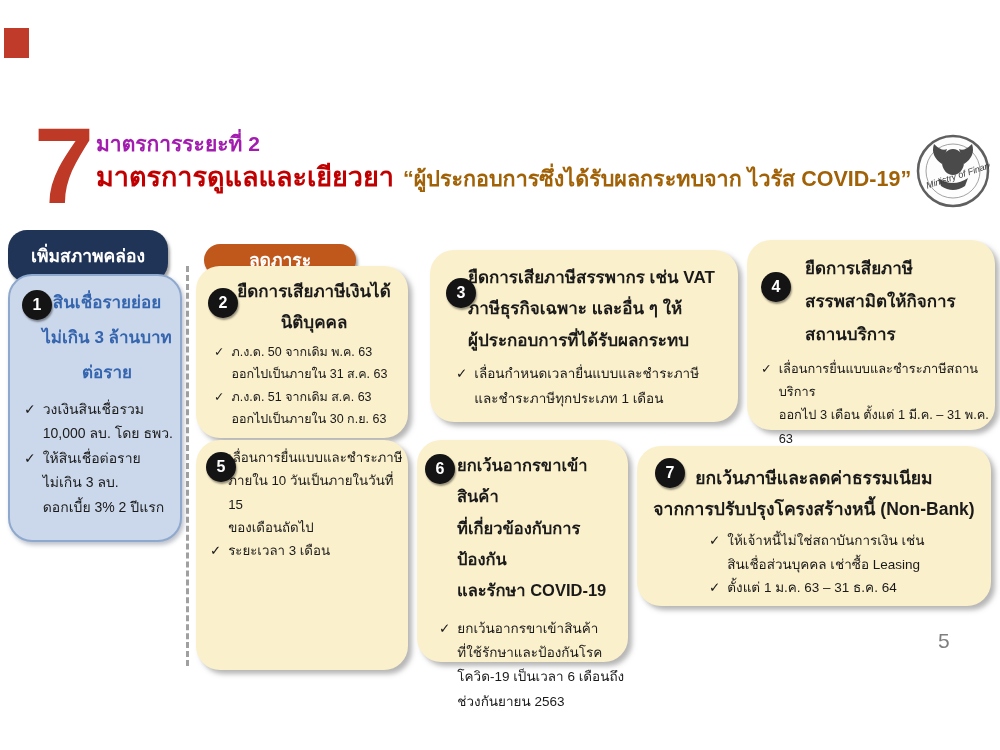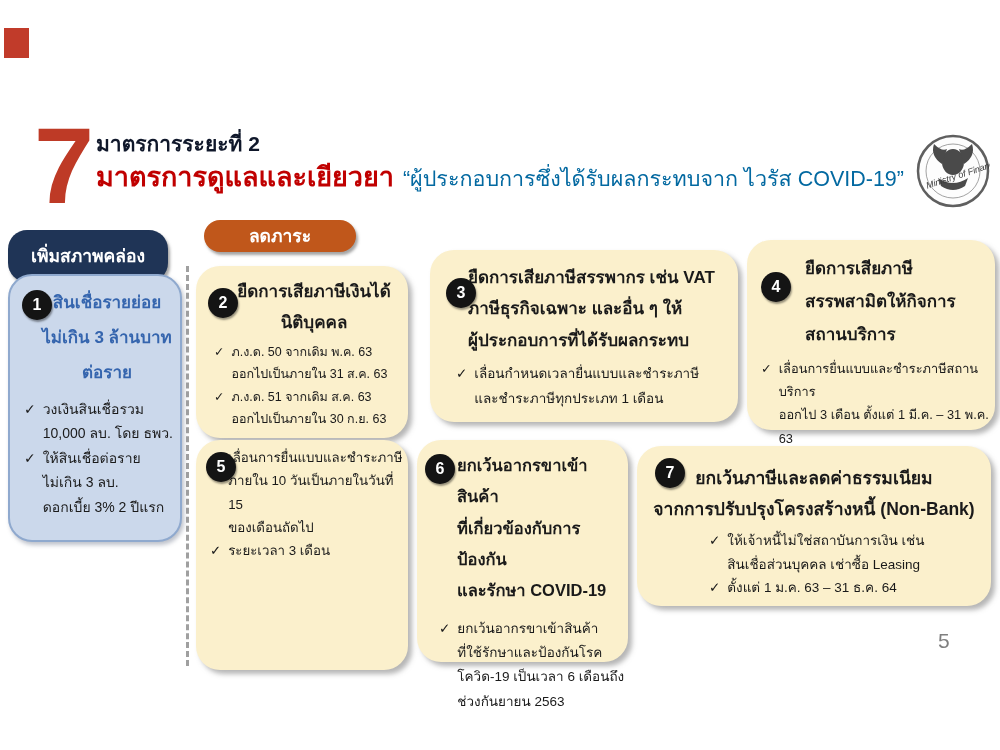--- a/index.html
+++ b/index.html
@@ -9,34 +9,34 @@
     font-family:"Liberation Sans","DejaVu Sans",sans-serif;
     color:#1a1a1a;
   }
   .abs{position:absolute;}
   
   #accent-bar{left:4px;top:28px;width:25px;height:30px;background:#C13B2A;}
   
   #slide-number{left:34px;top:122px;font-size:108px;line-height:0.82;font-weight:bold;color:#BE3A26;}
   
   #title-block{left:96px;top:131px;}
-  #title-line1{font-size:21px;font-weight:bold;color:#0f172a;line-height:1.25;}
+  #title-line1{font-size:21px;font-weight:bold;color:#a21caf;line-height:1.25;}
   #title-row{display:flex;align-items:baseline;gap:9px;margin-top:3px;}
   #title-line2{font-size:27px;font-weight:bold;color:#C00000;line-height:1.3;}
-  #title-quote{font-size:21.5px;font-weight:normal;color:#0369a1;line-height:1.3;}
+  #title-quote{font-size:21.5px;font-weight:bold;color:#a16207;line-height:1.3;}
   
   #logo{left:916px;top:134px;width:74px;height:74px;}
   
   .badge{
     display:flex;align-items:center;justify-content:center;
     color:#fff;font-weight:bold;font-size:17.5px;
     border-radius:19px;box-shadow:2px 3px 3px rgba(90,90,90,.55);
   }
   #badge-liquidity{left:8px;top:230px;width:160px;height:52px;background:#1F3456;}
-  #badge-burden{left:204px;top:220px;width:152px;height:32px;background:#C0571B;}
+  #badge-burden{left:204px;top:244px;width:152px;height:32px;background:#C0571B;}
   
   #divider{left:186px;top:266px;height:400px;width:0;border-left:3px dashed #A0A0A0;}
   
   .box{position:absolute;border-radius:24px;}
   .cream{background:#FBF0CC;box-shadow:4px 4px 5px rgba(110,110,110,.5);}
   .blue{background:#CBD8EB;border:2px solid #8FA9CE;box-shadow:2px 3px 4px rgba(110,120,140,.45);}
   .numcircle{
     position:absolute;width:30px;height:30px;border-radius:50%;
     background:#141414;color:#fff;font-weight:bold;font-size:16px;
     display:flex;align-items:center;justify-content:center;

